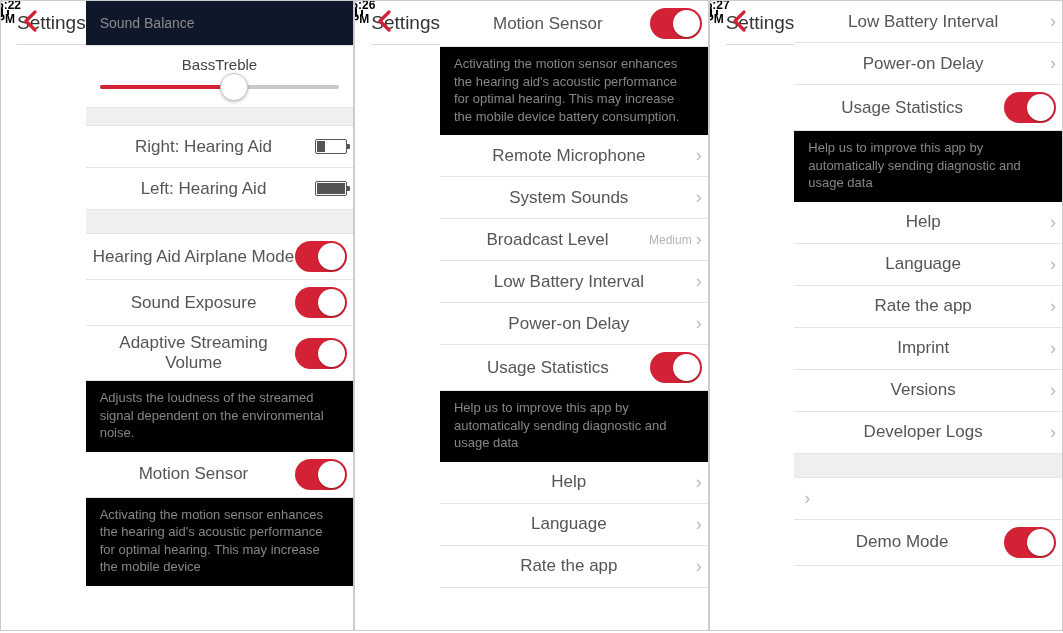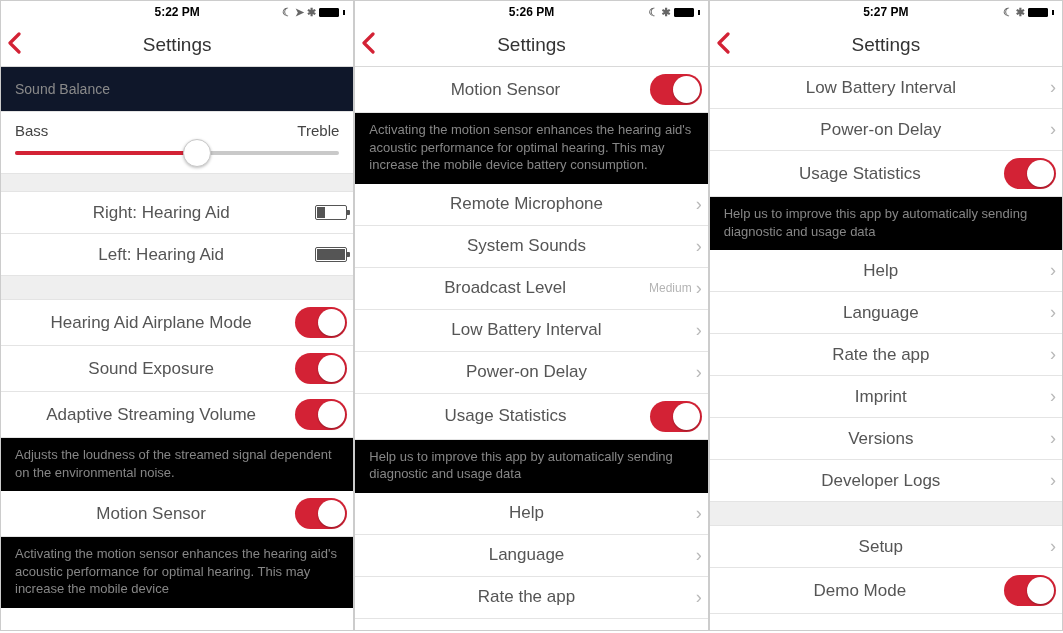--- a/index.html
+++ b/index.html
@@ -9,21 +9,20 @@
     display: flex;
     width: 1063px;
     height: 633px;
     color: #333;
   }
   .screen {
     width: 420px;
     height: 631px;
     border: 1px solid #ccc;
     display: flex;
-    flex-direction: column;
     background: #fff;
     overflow: hidden;
   }
   .status-bar {
     height: 22px;
     display: flex;
     align-items: center;
     justify-content: center;
     position: relative;
     font-size: 12px;
@@ -100,21 +99,21 @@
     height: 27px;
     border-radius: 50%;
     background: #fff;
     box-shadow: 0 1px 2px rgba(0,0,0,0.3);
   }
   .slider-area {
     padding: 10px 14px 18px;
     background:#fff;
     border-bottom:1px solid #e4e4e4;
   }
-  .slider-labels { display:flex; justify-content:space-between; font-size:15px; color:#444; margin-bottom:12px;}
+  .slider-labels { display:flex; justify-content:center; font-size:15px; color:#444; margin-bottom:12px;}
   .slider-track {
     height: 4px;
     background: #c9c9c9;
     border-radius: 2px;
     position: relative;
   }
   .slider-fill {
     position:absolute; left:0; top:0; bottom:0;
     width: 56%;
     background: #d32235;
@@ -352,21 +351,20 @@
     <div class="row">
       <span class="label">Versions</span>
       <span class="chevron">›</span>
     </div>
     <div class="row">
       <span class="label">Developer Logs</span>
       <span class="chevron">›</span>
     </div>
     <div class="gap"></div>
     <div class="row">
-      <span class="label">Setup</span>
       <span class="chevron">›</span>
     </div>
     <div class="row">
       <span class="label">Demo Mode</span>
       <span class="toggle">
           <span class="knob"></span>
         </span>
     </div>
   </div>
 </div>

